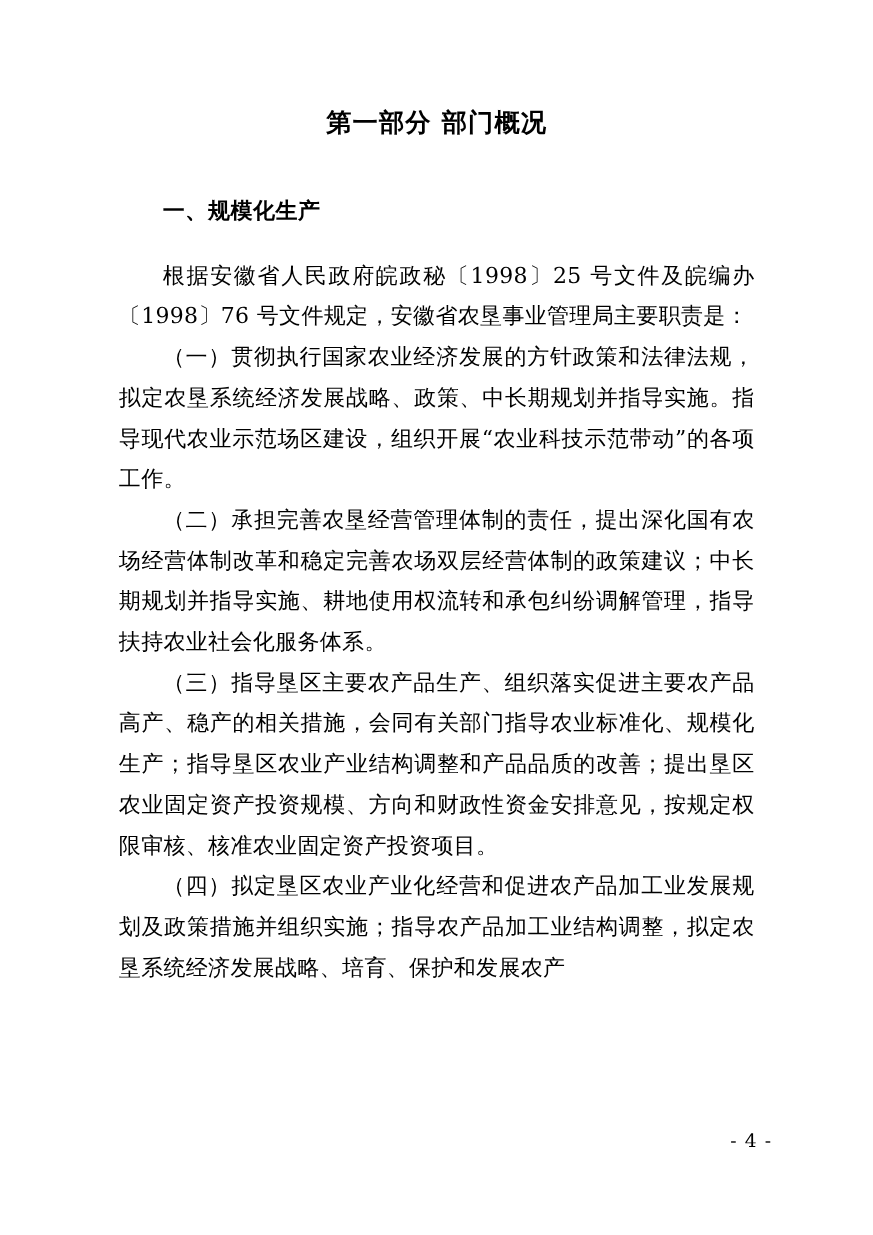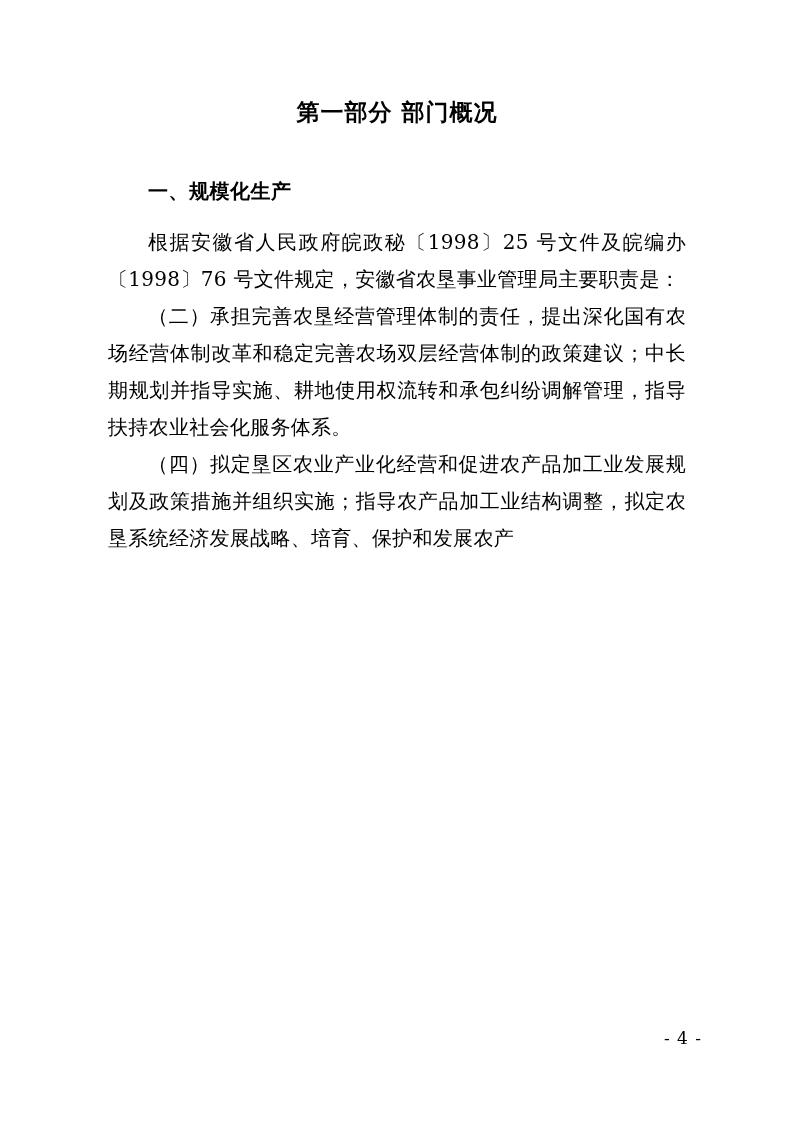--- a/index.html
+++ b/index.html
@@ -51,21 +51,21 @@
     font-size: 20px;
     line-height: 37px;
     margin: 0;
     text-indent: 40px;
     letter-spacing: 0.3px;
     text-align: justify;
     text-justify: inter-ideograph;
     font-family: "DejaVu Serif", "Liberation Serif", serif;
   }
   p.first-par {
-    margin-top: 18px;
+    margin-top: 26px;
   }
   .page-number {
     position: absolute;
     right: 92px;
     top: 1028px;
     font-size: 17px;
     letter-spacing: 1px;
     font-family: "DejaVu Serif", "Liberation Serif", serif;
   }
 </style>
@@ -74,22 +74,24 @@
 
 <div class="page">
   <div class="content">
 
     <div class="doc-title">第一部分  部门概况</div>
 
     <div class="section-heading">一、规模化生产</div>
 
     <p class="body-par first-par">根据安徽省人民政府皖政秘〔1998〕25 号文件及皖编办〔1998〕76 号文件规定，安徽省农垦事业管理局主要职责是：</p>
 
+    <p class="body-par">（一）贯彻执行国家农业经济发展的方针政策和法律法规，拟定农垦系统经济发展战略、政策、中长期规划并指导实施。指导现代农业示范场区建设，组织开展“农业科技示范带动”的各项工作。</p>
 
     <p class="body-par">（二）承担完善农垦经营管理体制的责任，提出深化国有农场经营体制改革和稳定完善农场双层经营体制的政策建议；中长期规划并指导实施、耕地使用权流转和承包纠纷调解管理，指导扶持农业社会化服务体系。</p>
 
+    <p class="body-par">（三）指导垦区主要农产品生产、组织落实促进主要农产品高产、稳产的相关措施，会同有关部门指导农业标准化、规模化生产；指导垦区农业产业结构调整和产品品质的改善；提出垦区农业固定资产投资规模、方向和财政性资金安排意见，按规定权限审核、核准农业固定资产投资项目。</p>
 
     <p class="body-par">（四）拟定垦区农业产业化经营和促进农产品加工业发展规划及政策措施并组织实施；指导农产品加工业结构调整，拟定农垦系统经济发展战略、培育、保护和发展农产</p>
 
   </div>
 
   <div class="page-number">- 4 -</div>
 </div>
 
 </body></html>

